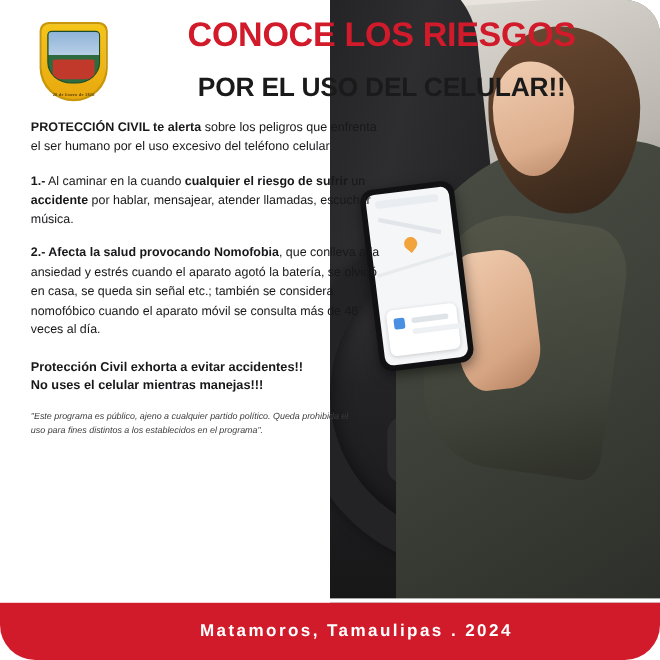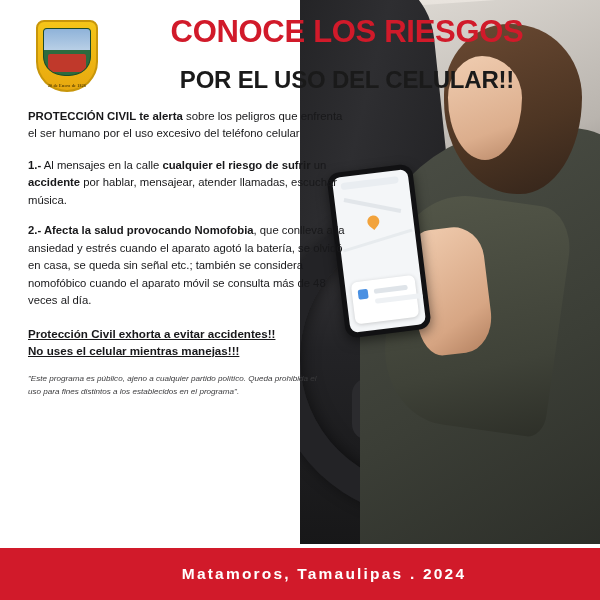--- a/index.html
+++ b/index.html
@@ -13,20 +13,21 @@
     font-family: "Liberation Sans", sans-serif;
     overflow: hidden;
     position: relative;
   }
   .poster {
     position: relative;
     width: 600px;
     height: 600px;
     background: #ffffff;
     overflow: hidden;
+    border-radius: 32px;
   }
 
   
   .photo {
     position: absolute;
     top: 0;
     right: 0;
     width: 300px;
     height: 548px;
     overflow: hidden;
@@ -323,21 +324,20 @@
     line-height: 1.55;
   }
   .para .num { font-weight: bold; }
   .para b { font-weight: bold; }
   .closing {
     font-weight: bold;
     font-size: 11.6px;
     line-height: 1.45;
     margin-top: 16px;
     margin-bottom: 14px;
-    text-decoration: underline;
   }
   .legal {
     font-size: 8.1px;
     font-style: italic;
     color: #3b3b3d;
     line-height: 1.52;
     width: 300px;
   }
 
   
@@ -411,21 +411,21 @@
       <div class="title-line2">POR EL USO DEL CELULAR!!</div>
     </div>
   </div>
 
   <div class="content">
     <div class="intro">
       <b>PROTECCIÓN CIVIL te alerta</b><span> sobre los peligros que enfrenta el ser humano por el uso excesivo del teléfono celular</span>
     </div>
 
     <div class="para">
-      <span class="num">1.-</span><span> Al mensajes en la calle </span><b>cualquier el riesgo de sufrir</b><span> un </span><b>accidente</b><span> por hablar, mensajear, atender llamadas, escuchar música.</span>
+      <span class="num">1.-</span><span> Al caminar en la cuando </span><b>cualquier el riesgo de sufrir</b><span> un </span><b>accidente</b><span> por hablar, mensajear, atender llamadas, escuchar música.</span>
     </div>
 
     <div class="para">
       <span class="num">2.-</span><b> Afecta la salud provocando Nomofobia</b><span>, que conlleva a la ansiedad y estrés cuando el aparato agotó la batería, se olvidó en casa, se queda sin señal etc.; también se considera nomofóbico cuando el aparato móvil se consulta más de 48 veces al día.</span>
     </div>
 
 
     <div class="closing">
       <div>Protección Civil exhorta a evitar accidentes!!</div>
       <div>No uses el celular mientras manejas!!!</div>

